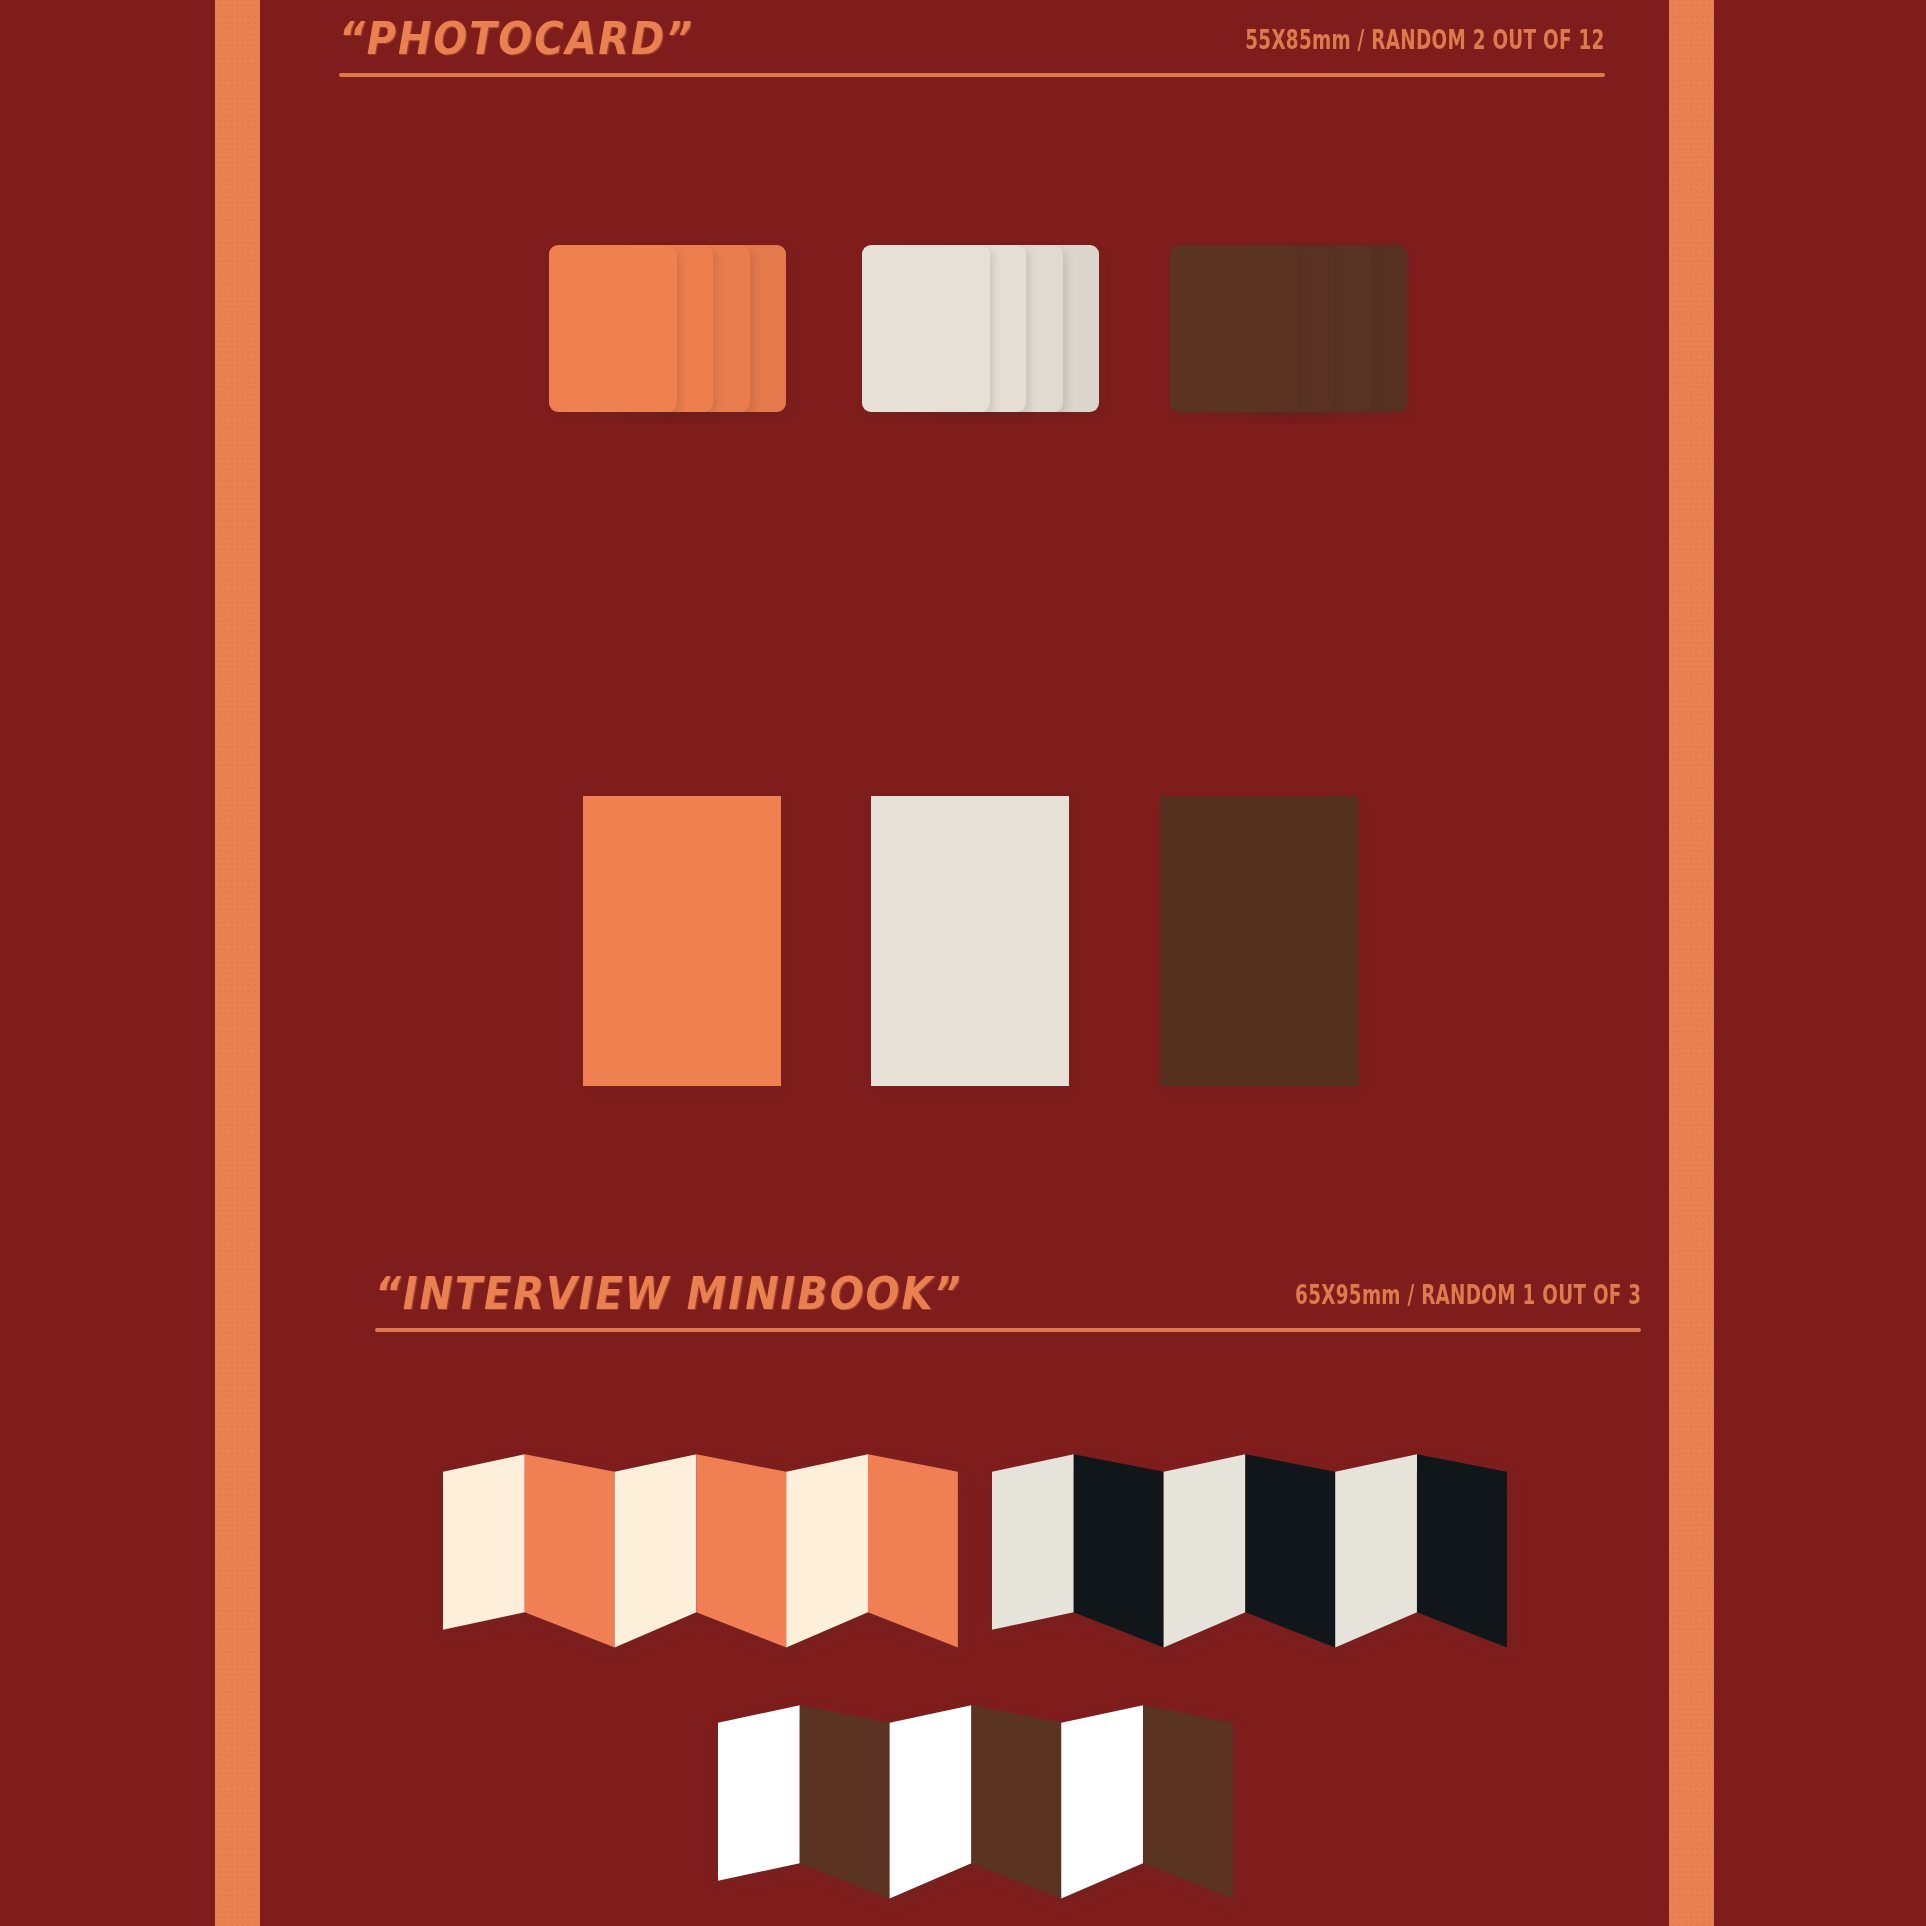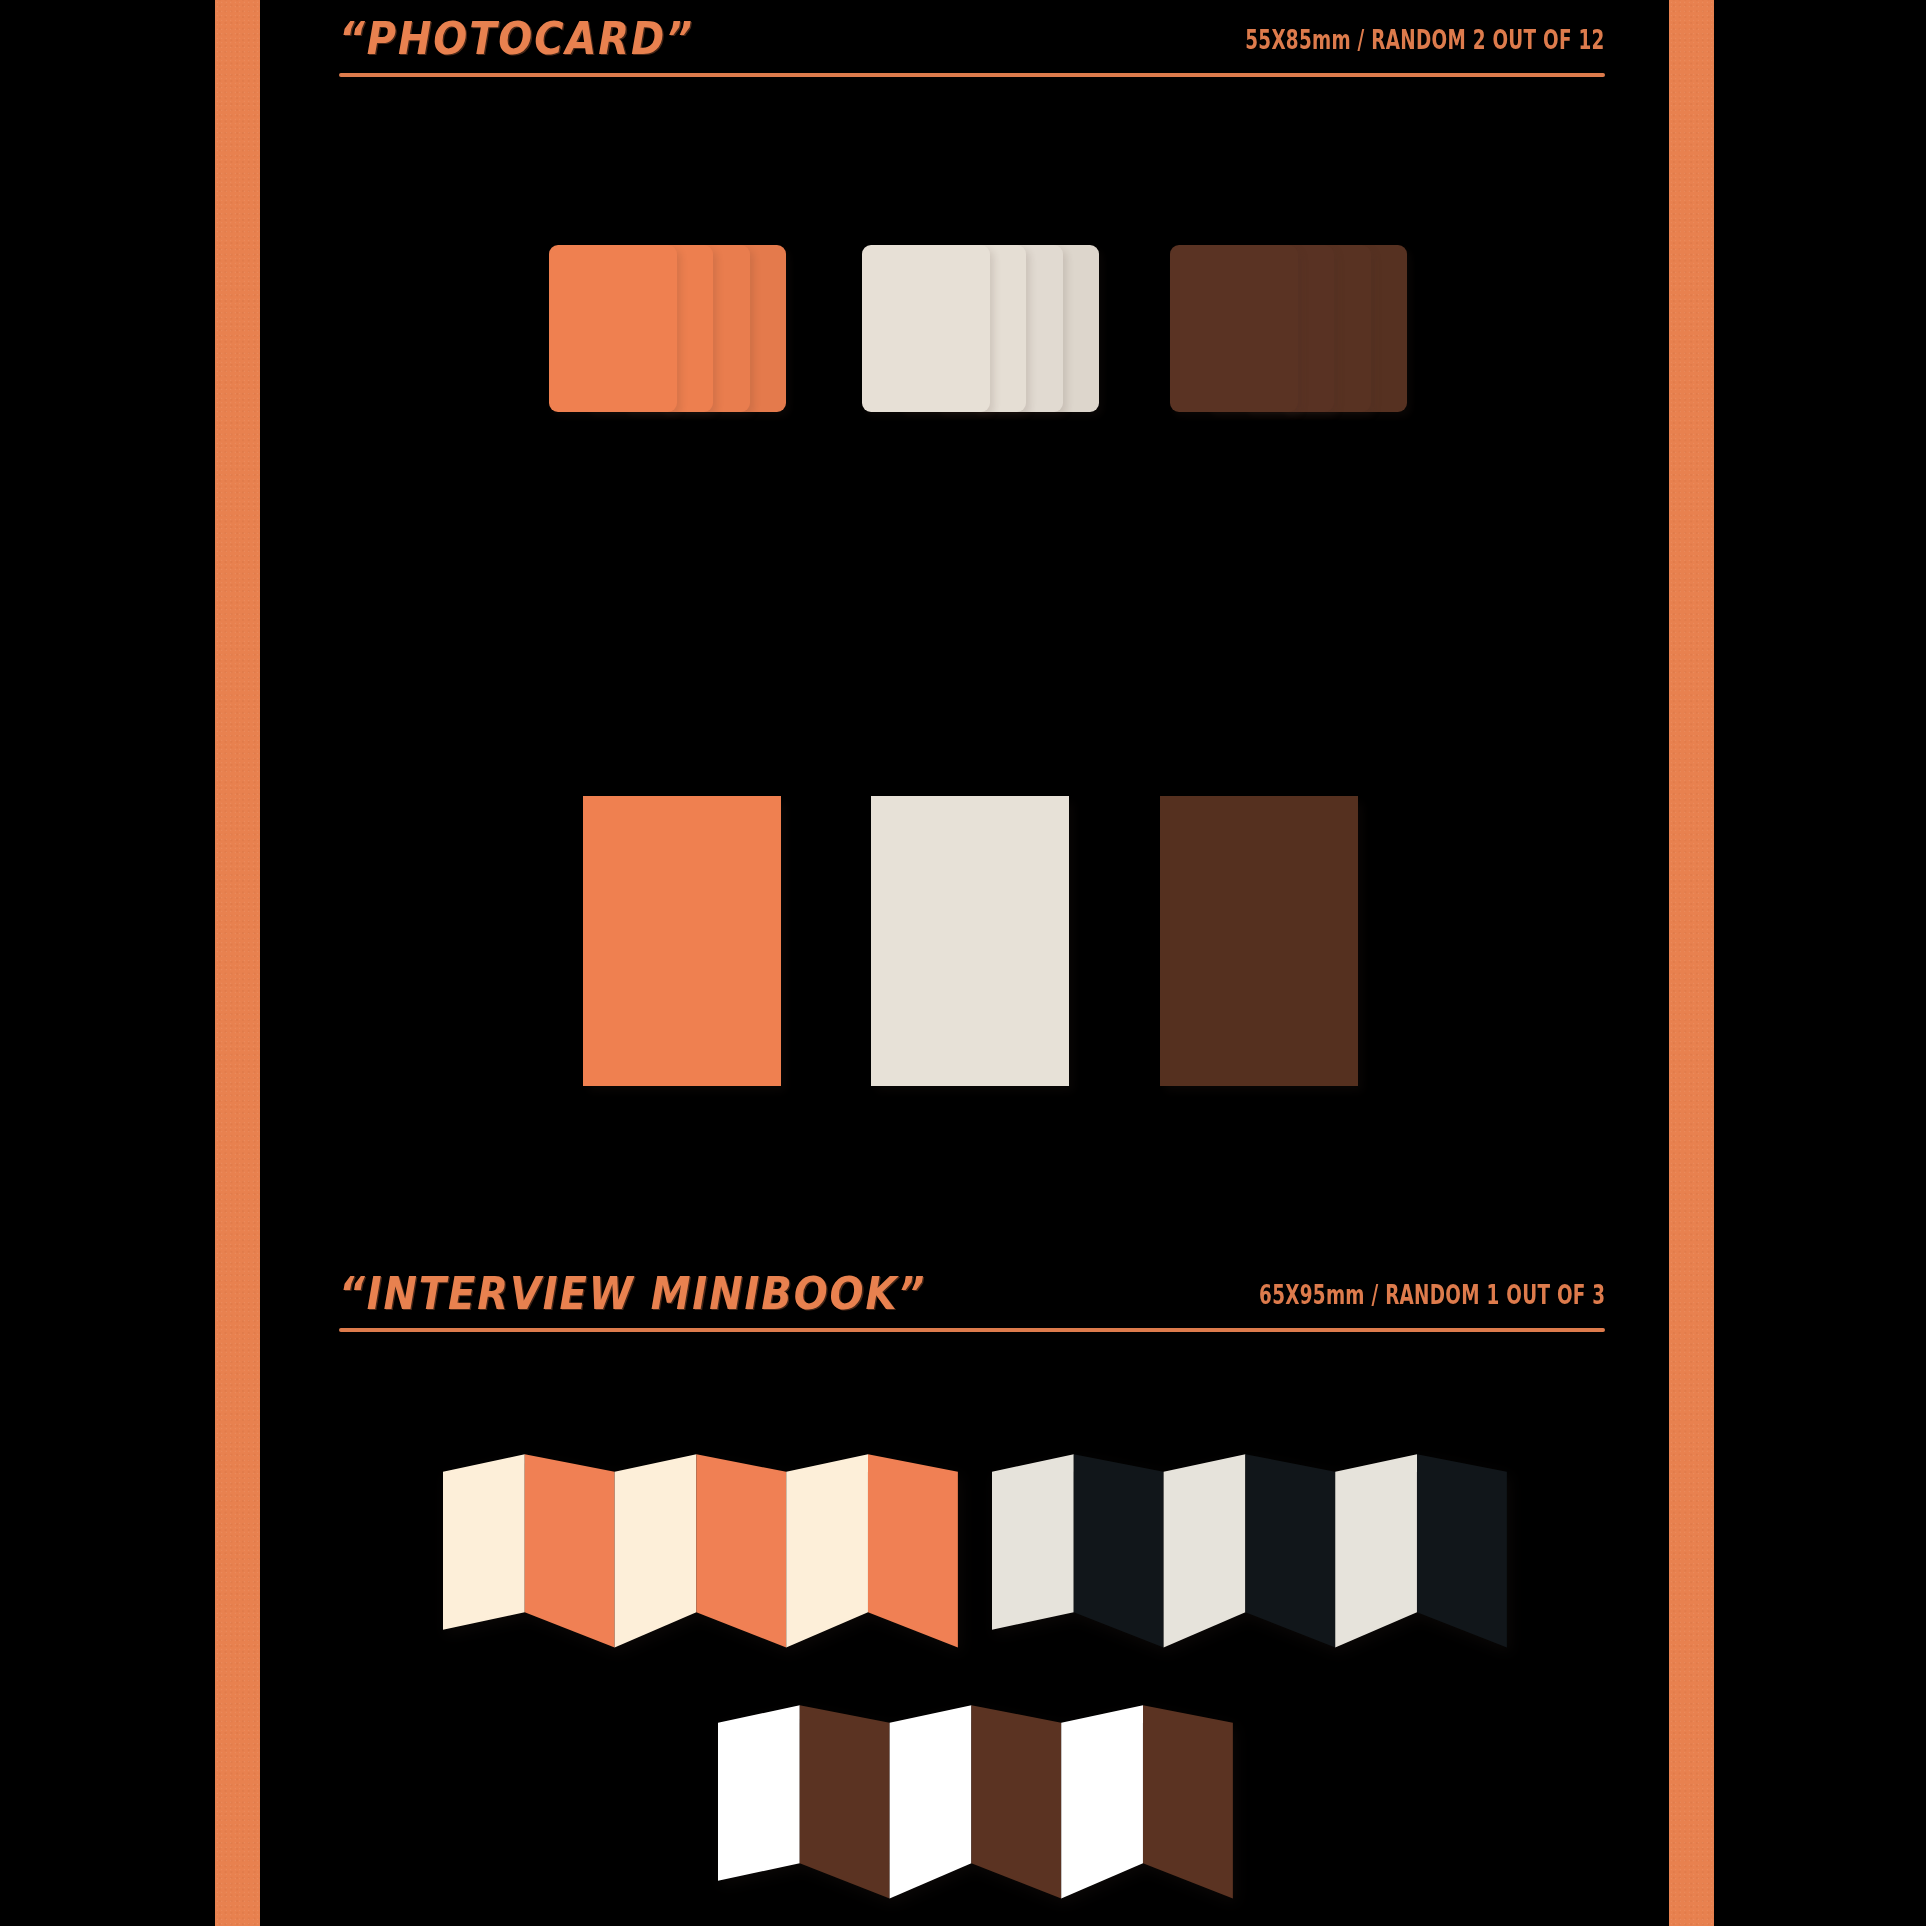--- a/index.html
+++ b/index.html
@@ -129,21 +129,21 @@
   
   .acc {
     position: absolute;
     filter: drop-shadow(3.9px 5.8px 6.4px rgba(70,50,40,.14));
   }
   .acc svg { display: block; overflow: visible; }
 </style>
 </head>
 <body>
 
-<div id="page" style="background: #000000;">
+<div id="page" style="background: #7f1d1d;">
 
   <div class="stripe stripe-left" style="background: rgb(232, 129, 79);"></div>
   <div class="stripe stripe-right" style="background: rgb(232, 129, 79);"></div>
 
   <div class="content">
 
     <div class="section-head" style="top:9px;">
       <div class="head-row">
         <div class="head-title" style="color: rgb(232, 129, 79);">“PHOTOCARD”</div>
         <div class="head-meta">55X85mm / RANDOM 2 OUT OF 12</div>
@@ -176,21 +176,21 @@
 
     </div>
 
 
     <div class="post-row" style="top:796px;">
       <div class="postcard" id="post1" style="left: 583px; background: rgb(239, 128, 80);"></div>
       <div class="postcard" id="post2" style="left: 871px; background: rgb(231, 225, 215);"></div>
       <div class="postcard" id="post3" style="left: 1160px; background: rgb(85, 48, 31);"></div>
     </div>
 
-    <div class="section-head" style="top:1264px;">
+    <div class="section-head" style="top:1264px;margin-left:36px;">
       <div class="head-row">
         <div class="head-title" style="color: rgb(232, 129, 79);">“INTERVIEW MINIBOOK”</div>
         <div class="head-meta">65X95mm / RANDOM 1 OUT OF 3</div>
       </div>
       <div class="head-rule"></div>
     </div>
 
     <div class="acc" id="acc1" style="left: 443px; top: 1454px; transform: scale(1.06); transform-origin: left top;">
       <svg width="514" height="193" viewBox="0 0 800 300">
         <g>

